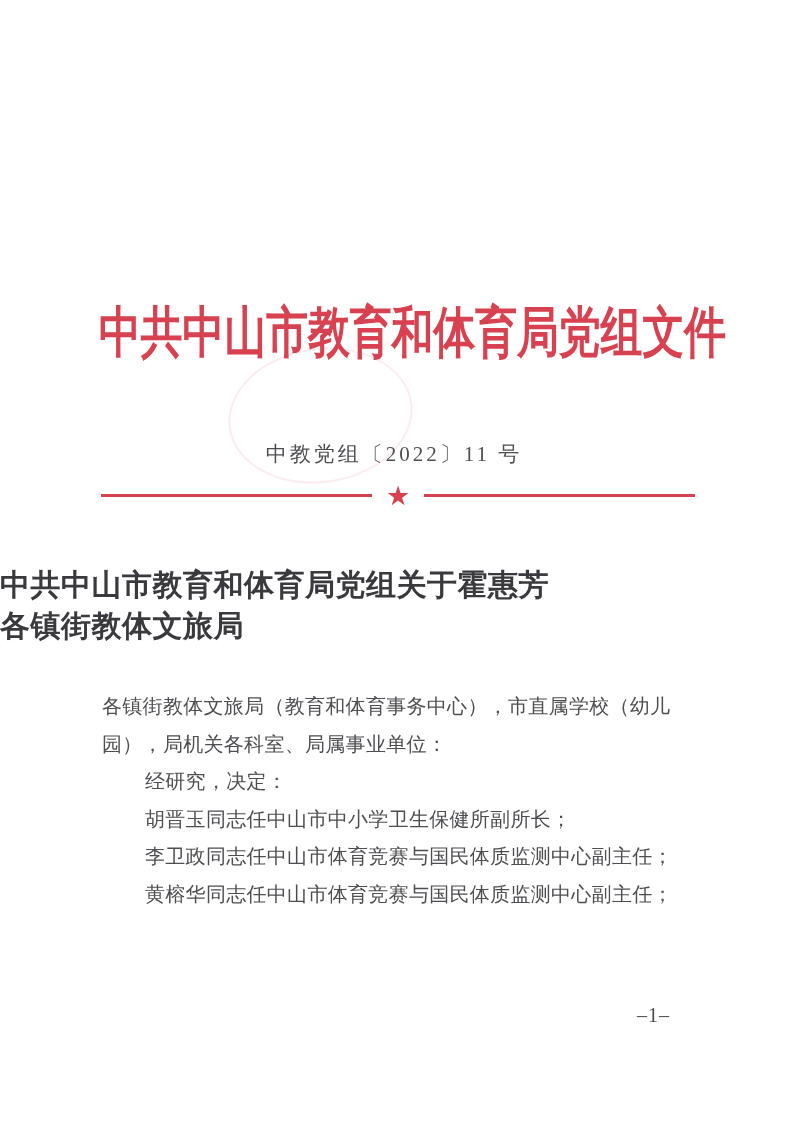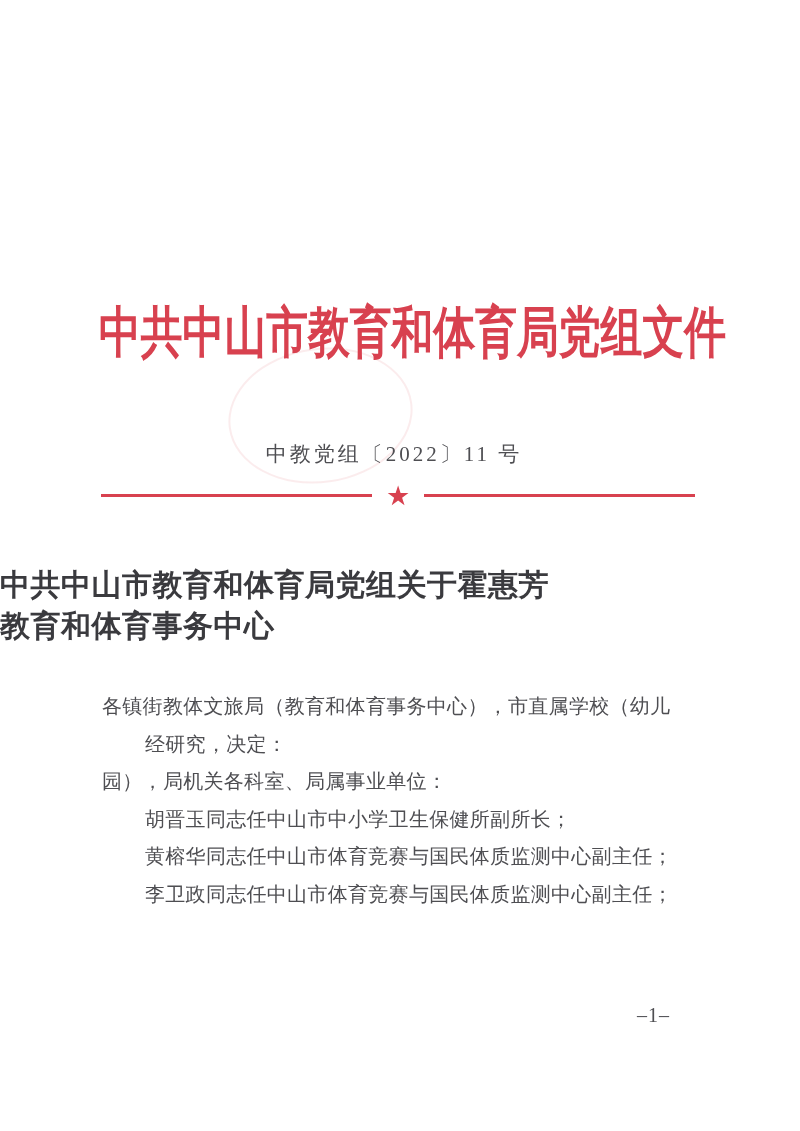--- a/index.html
+++ b/index.html
@@ -121,27 +121,27 @@
   <div class="doc-number">中教党组〔2022〕11 号</div>
 
   <div class="rule-row">
     <span class="rule-line"></span>
     <span class="rule-star">★</span>
     <span class="rule-line"></span>
   </div>
 
   <div class="notice-title">
     <div>中共中山市教育和体育局党组关于霍惠芳</div>
-    <div>教育和体育事务中心</div>
+    <div>各镇街教体文旅局</div>
   </div>
 
   <div class="body-text">
     <div class="line">各镇街教体文旅局（教育和体育事务中心），市直属学校（幼儿</div>
+    <div class="line">园），局机关各科室、局属事业单位：</div>
     <div class="line indent">经研究，决定：</div>
-    <div class="line">园），局机关各科室、局属事业单位：</div>
     <div class="line indent">胡晋玉同志任中山市中小学卫生保健所副所长；</div>
+    <div class="line indent">李卫政同志任中山市体育竞赛与国民体质监测中心副主任；</div>
     <div class="line indent">黄榕华同志任中山市体育竞赛与国民体质监测中心副主任；</div>
-    <div class="line indent">李卫政同志任中山市体育竞赛与国民体质监测中心副主任；</div>
   </div>
 
   <div class="page-number">–1–</div>
 
 </div>
 
 </body></html>

